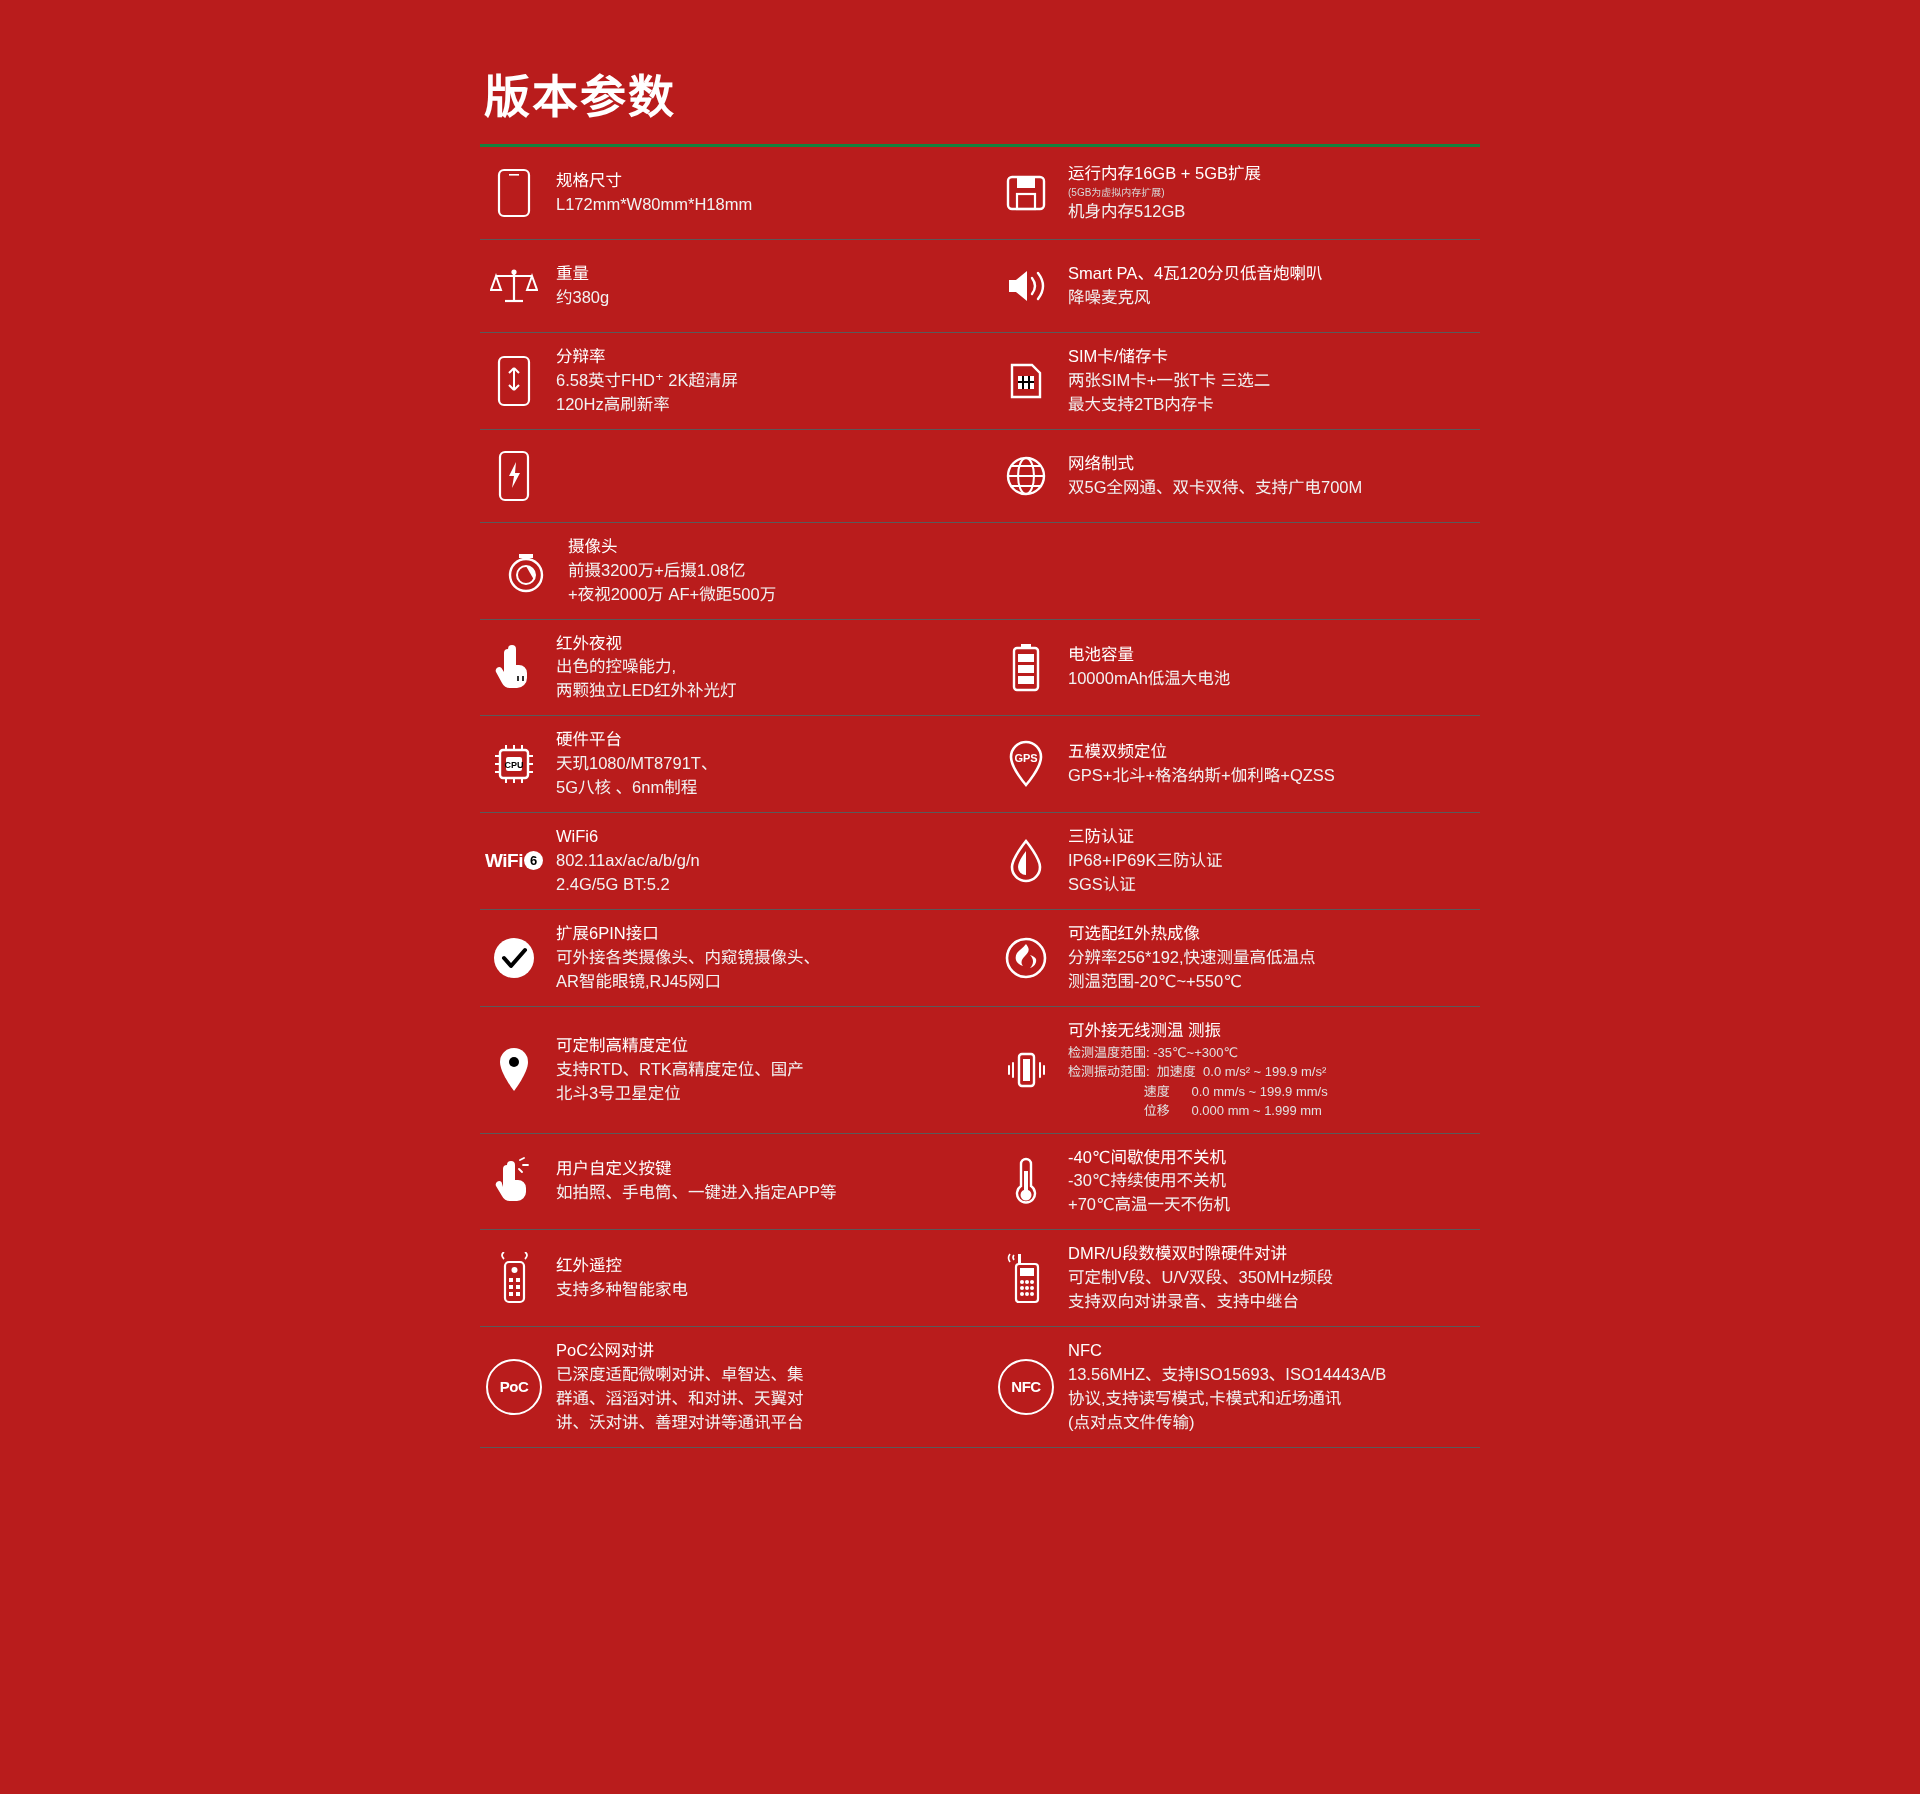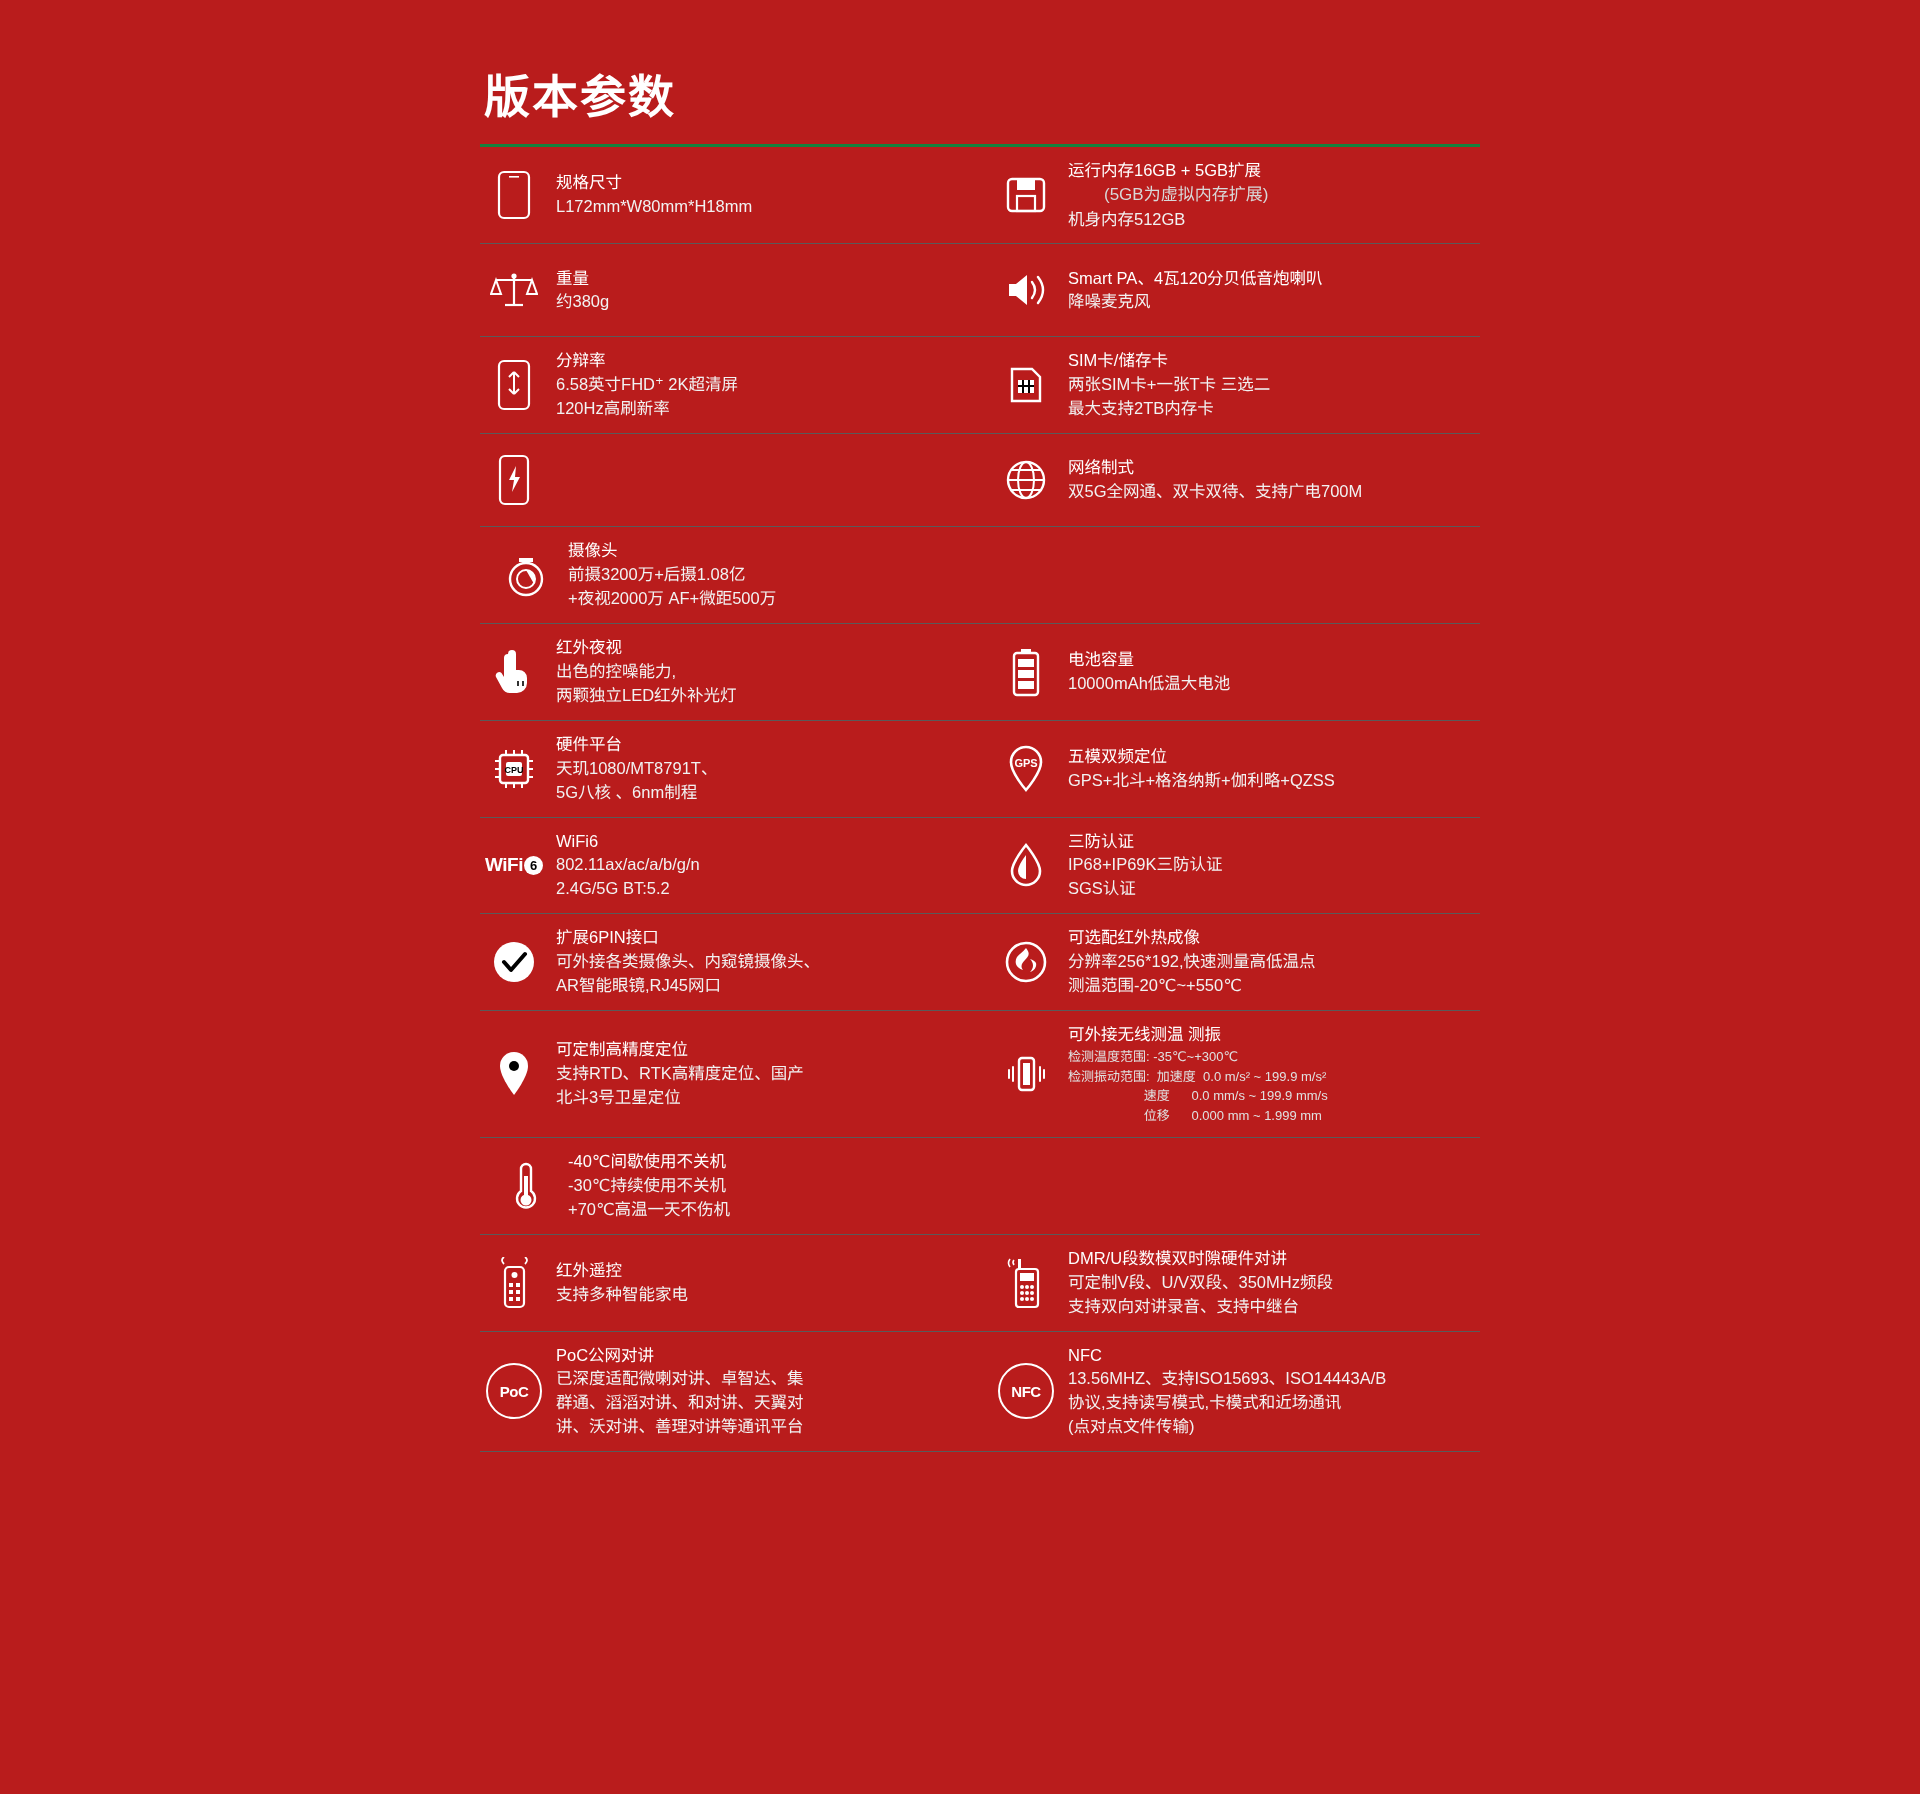--- a/index.html
+++ b/index.html
@@ -64,24 +64,23 @@
     font-size: 16.5px;
     line-height: 1.45;
     color: #f2f2f2;
   }
   .txt .hd {
     font-size: 16.5px;
     color: #ffffff;
     display: block;
   }
   .txt .sm {
-    font-size: 17px;
+    font-size: 10px;
     color: #d8d8d8;
     display: block;
-    margin-left: 36px;
   }
   .txt .ln { display: block; }
   .tiny-table {
     font-size: 13px;
     line-height: 1.5;
     color: #e0e0e0;
   }
   .tiny-table .tt-row { display: block; white-space: pre; }
   .wifi-label {
     font-size: 19px;
@@ -419,20 +418,32 @@
               <span class="tt-row">检测温度范围: -35℃~+300℃</span>
               <span class="tt-row">检测振动范围:  加速度  0.0 m/s² ~ 199.9 m/s²</span>
               <span class="tt-row">                     速度      0.0 mm/s ~ 199.9 mm/s</span>
               <span class="tt-row">                     位移      0.000 mm ~ 1.999 mm</span>
             </span>
           </span>
         </div>
       </div>
 
       <div class="row">
+        <div class="cell left">
+          <span class="icon">
+            <svg width="48" height="48" viewBox="0 0 48 48">
+                <path d="M17 8 a4 4 0 0 1 8 0 v15 h3 a8 8 0 0 1 8 8 v4 a9 9 0 0 1 -9 9 h-7 a9 9 0 0 1 -8 -5 l-6 -10 a3.5 3.5 0 0 1 5.5 -4 L13 30 V12 a4 4 0 0 1 4 -4 z" fill="#fff"></path>
+                <path d="M30 3 l4 -2 M33 8 l5 0 M29 12 l3 3" stroke="#fff" stroke-width="1.8" stroke-linecap="round"></path>
+              </svg>
+          </span>
+          <span class="txt">
+            <span class="hd">用户自定义按键</span>
+            <span class="ln">如拍照、手电筒、一键进入指定APP等</span>
+          </span>
+        </div>
         <div class="cell right">
           <span class="icon">
             <svg width="30" height="52" viewBox="0 0 30 52">
                 <path d="M15 4 a5 5 0 0 1 5 5 v22 a9 9 0 1 1 -10 0 V9 a5 5 0 0 1 5 -5 z" fill="none" stroke="#fff" stroke-width="2.4"></path>
                 <circle cx="15" cy="40" r="5.5" fill="#fff"></circle>
                 <rect x="13" y="16" width="4" height="22" fill="#fff"></rect>
               </svg>
           </span>
           <span class="txt">
             <span class="hd">-40℃间歇使用不关机</span>

